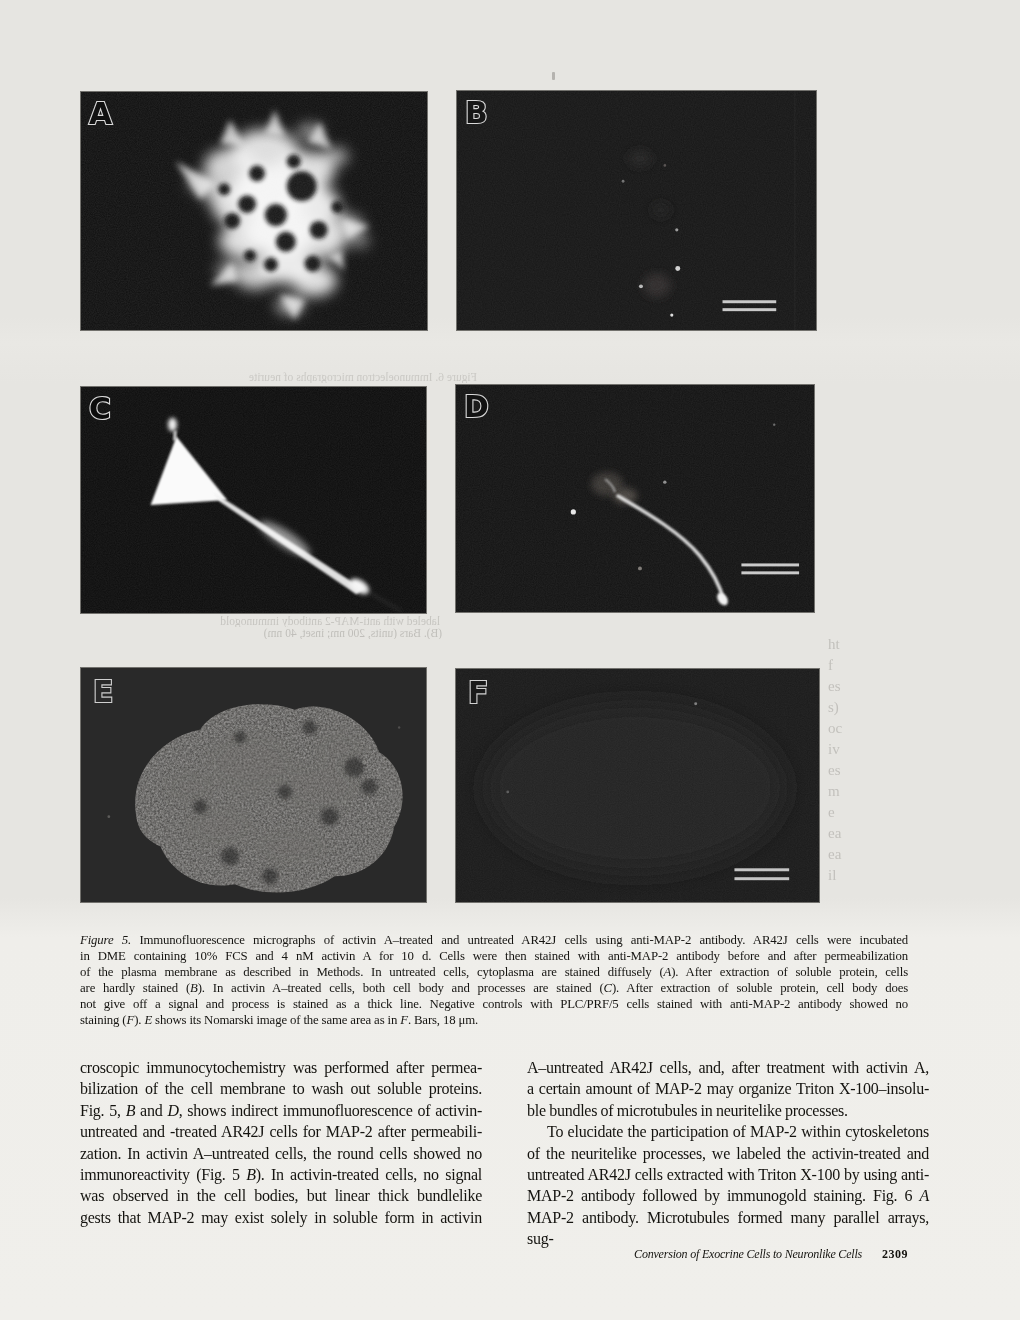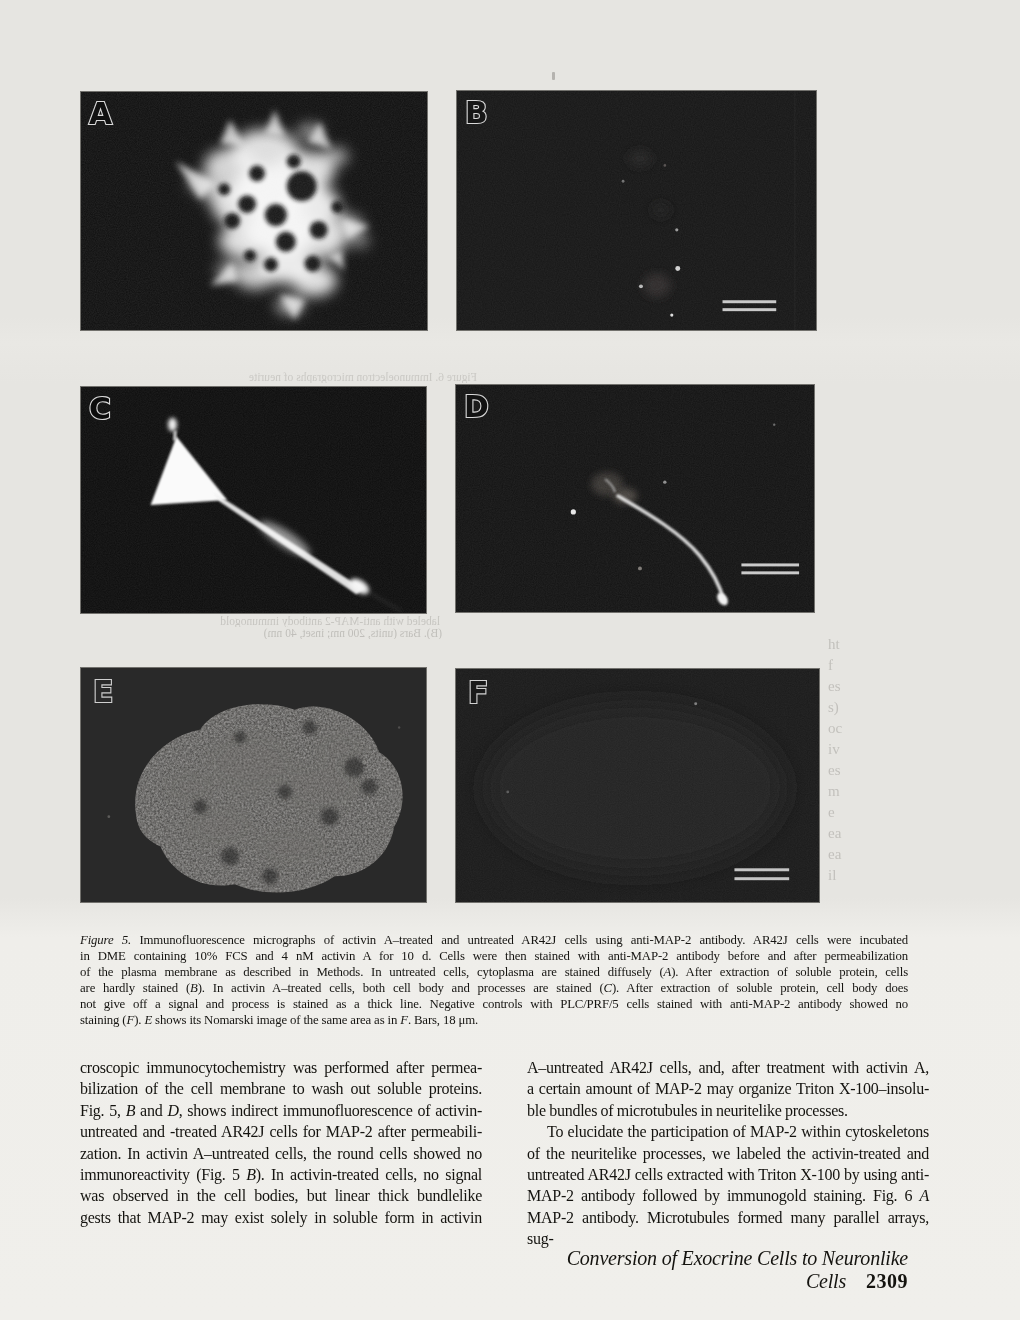--- a/index.html
+++ b/index.html
@@ -14,21 +14,21 @@
   .caption{position:absolute; left:80px; top:932px; width:828px;
     font-size:12.8px; line-height:16px; letter-spacing:-0.15px; color:#161512;}
   .col{position:absolute; top:1057px; width:402px;
     font-size:16px; line-height:21.4px; letter-spacing:-0.25px; word-spacing:-0.4px; color:#14130f;}
   .col-left{left:80px;}
   .col-right{left:501px;margin-left:26px;}
   .pline{text-align:justify; text-align-last:justify;}
   .pline.end{text-align-last:left;}
   .pline.indent span:first-child{padding-left:20px;}
   .footer{position:absolute; left:508px; top:1247px; width:400px; text-align:right;
-    font-size:20px; color:#14130f; letter-spacing:-0.2px;}
+    font-size:12px; color:#14130f; letter-spacing:-0.2px;}
   .footer .rt{font-style:italic;}
   .footer .pn{font-weight:bold; margin-left:20px; letter-spacing:0.5px;}
   .ghost{position:absolute; color:#9b9994; font-size:11.5px; opacity:0.5;
     transform:scaleX(-1); filter:blur(0.5px); white-space:nowrap; overflow:hidden;}
   .ghost-above{left:85px; top:371px; width:392px; opacity:0.38;}
   .ghost-c1{left:110px; top:615px; width:330px; opacity:0.42;}
   .ghost-c2{left:130px; top:627px; width:312px; opacity:0.5;}
   .ghost-strip{position:absolute; left:816px; top:636px; width:24px; height:240px;
     color:#a5a39e; font-size:15px; opacity:0.55; filter:blur(0.4px);margin-left:12px;}
   .ghost-strip span{display:block; height:21px; overflow:hidden;}

